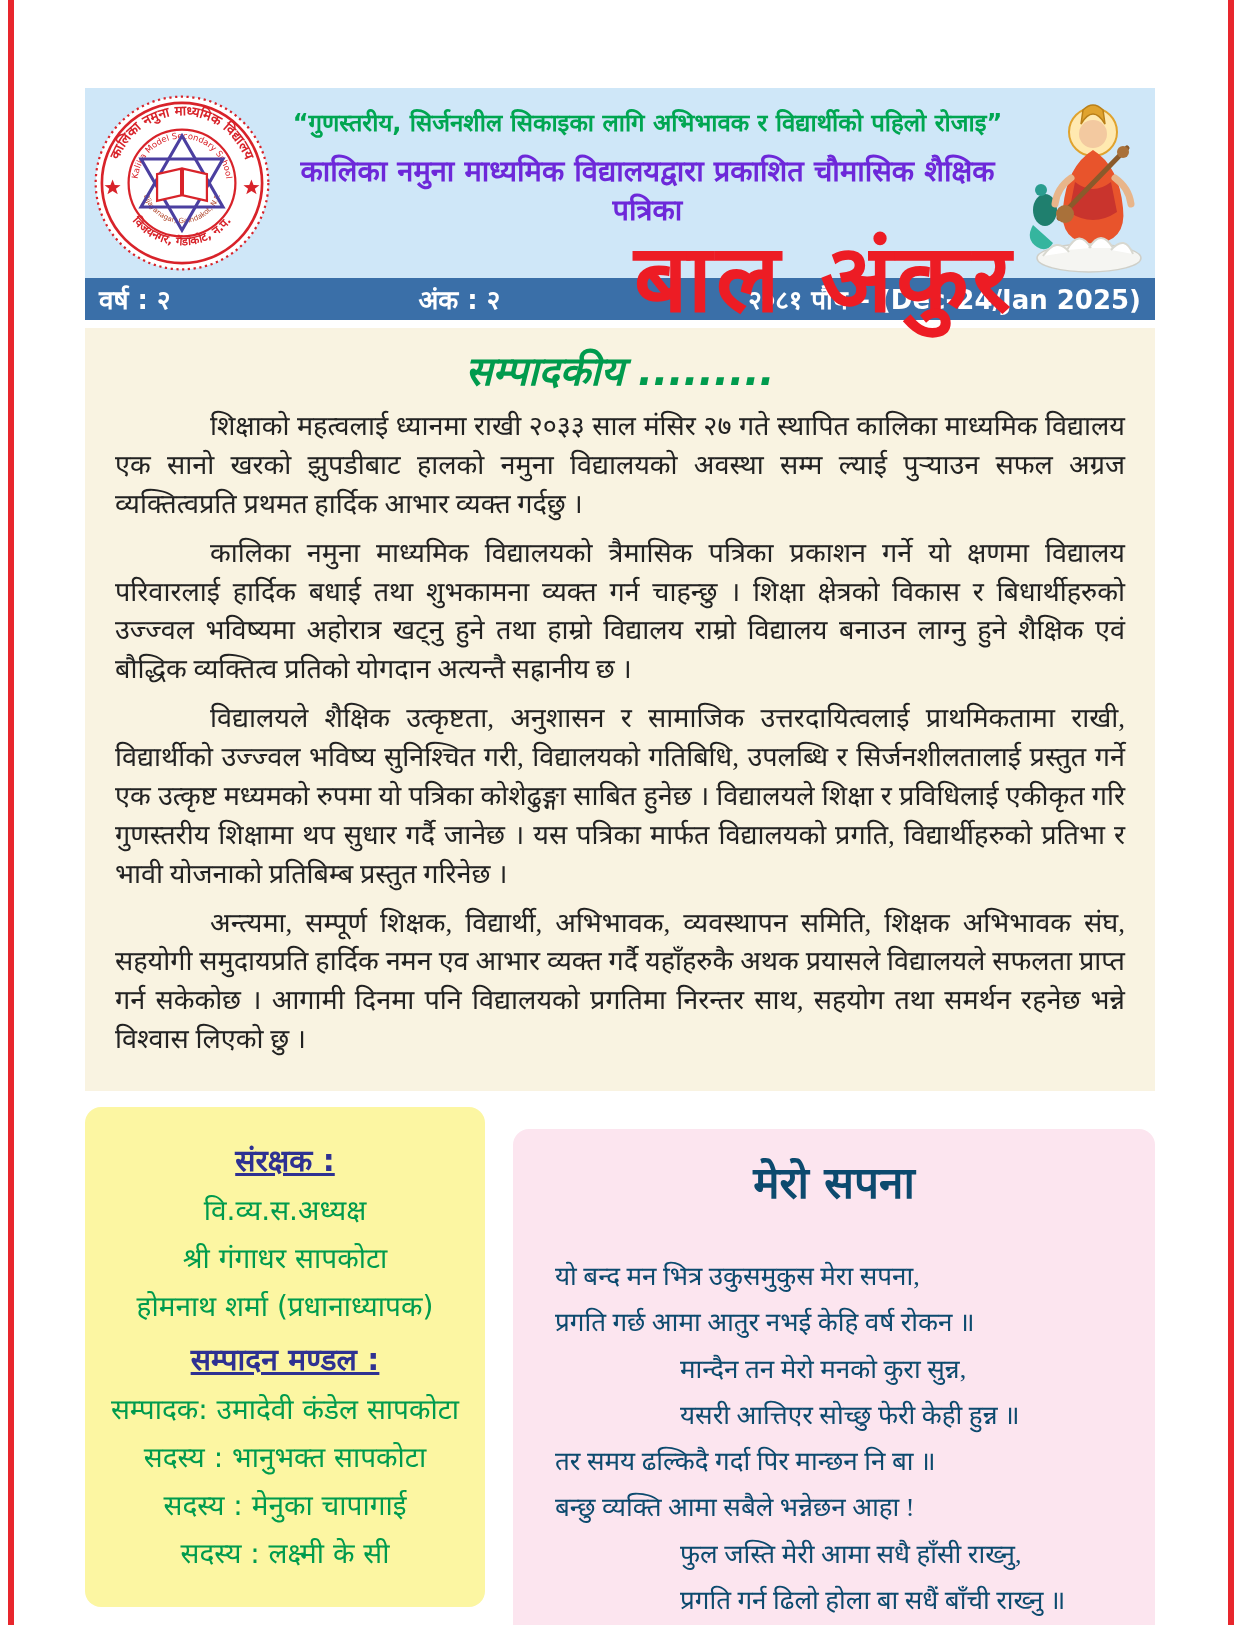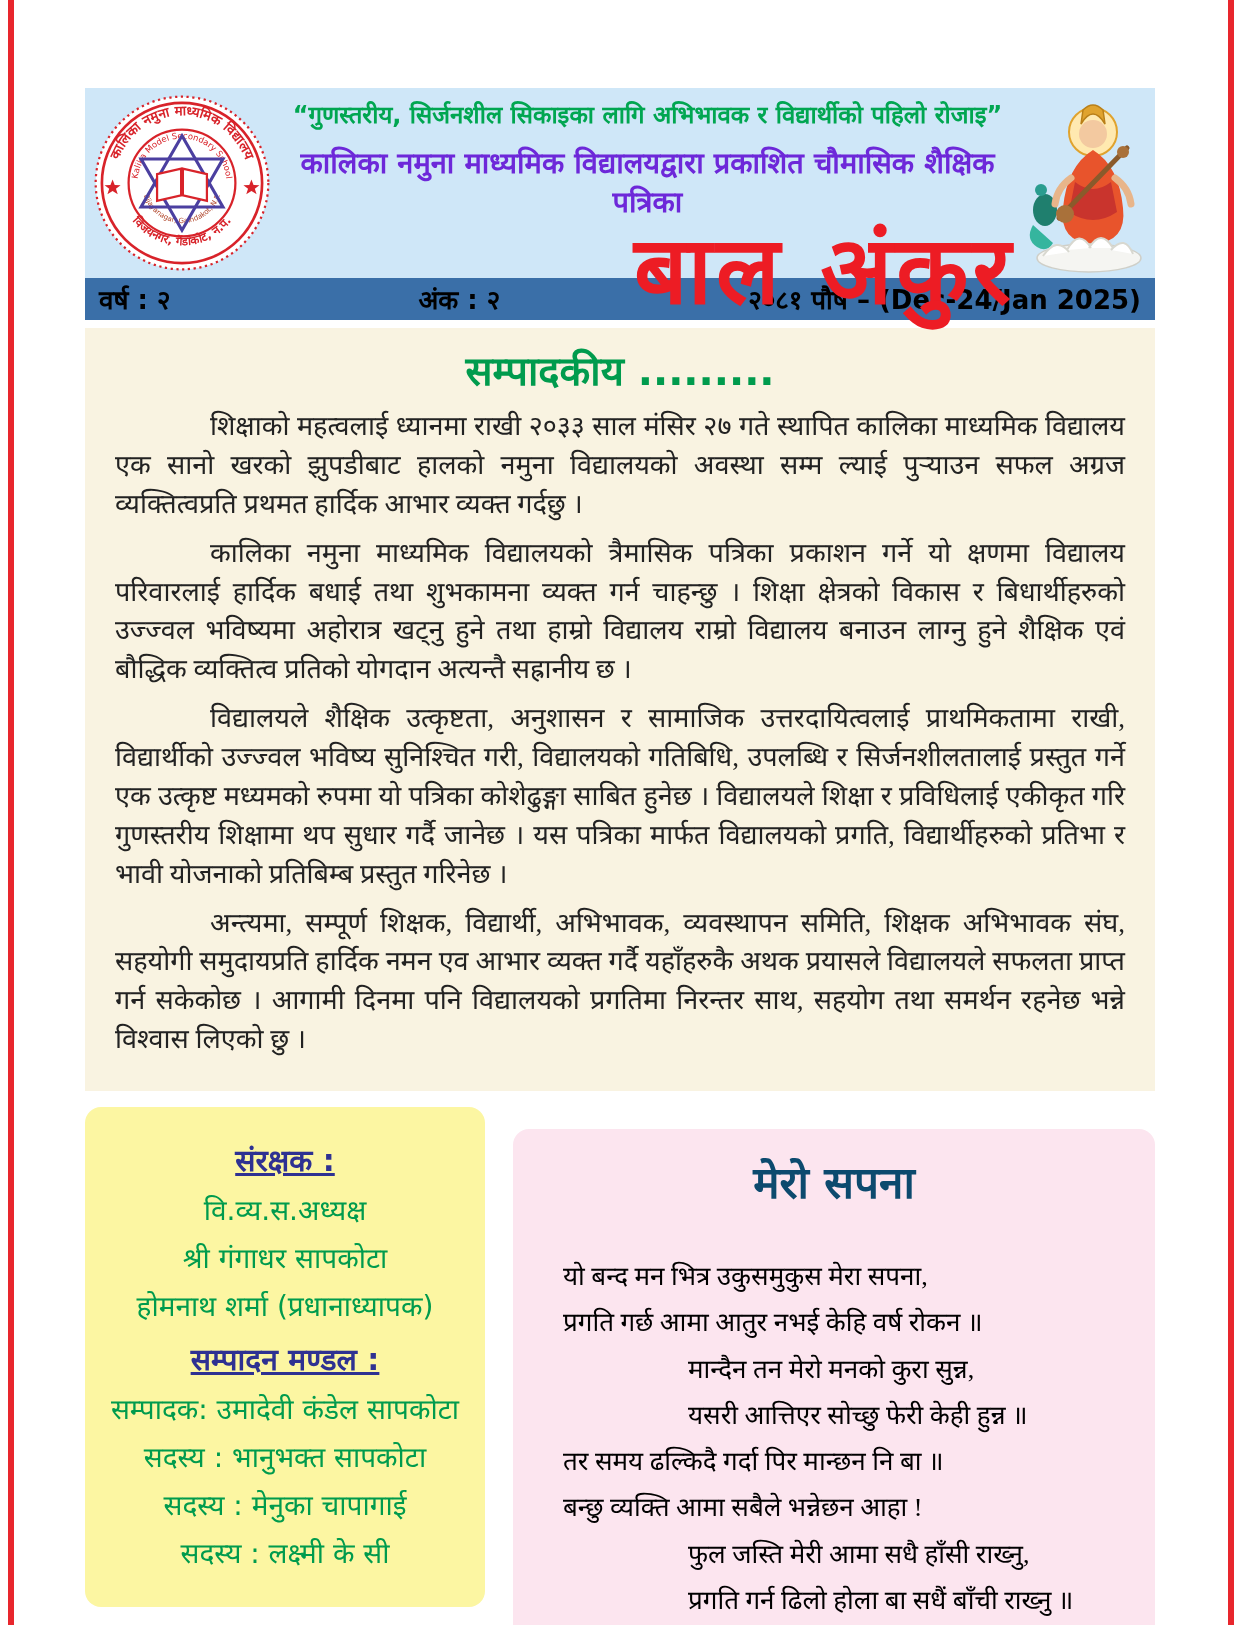--- a/index.html
+++ b/index.html
@@ -16,36 +16,36 @@
 
   .content{position:absolute;left:85px;top:88px;width:1070px;}
 
   
   .header{
     position:relative;background:#cfe7f8;height:190px;
   }
   .logo{position:absolute;left:8px;top:6px;width:178px;height:178px;}
   .deity{position:absolute;right:4px;top:2px;width:128px;height:186px;}
   .header-text{margin:0 140px 0 195px;text-align:center;}
-  .quote{color:#00a651;font-size:24px;font-weight:600;padding-top:13px;line-height:1.2;}
+  .quote{color:#00a651;font-size:24px;font-weight:600;padding-top:21px;line-height:1.2;}
   .subtitle{color:#6d28d9;font-size:29px;font-weight:bold;margin-top:12px;}
   .main-title{color:#ed1c24;font-size:94px;font-weight:900;line-height:1.05;margin-top:2px;
     font-family:"DejaVu Sans","Liberation Sans",sans-serif;letter-spacing:4px;text-align:right;}
 
   
   .issue-bar{
     margin-top:0;background:#3a6fa8;height:42px;
     display:flex;align-items:center;justify-content:space-between;
-    color:#000000;font-size:26px;font-weight:bold;padding:0 14px;
+    color:#ffffff;font-size:26px;font-weight:bold;padding:0 14px;
   }
   .issue-bar span{white-space:nowrap;}
 
   
   .editorial{background:#f9f3e1;margin-top:8px;padding:10px 30px 22px;}
-  .editorial-title{color:#009b4d;font-size:40px;font-weight:bold;text-align:center;margin:4px 0 10px;}
+  .editorial-title{color:#009b4d;font-size:40px;font-weight:bold;text-align:center;margin:4px 0 10px;font-style:italic;}
   .para{
     font-family:"Liberation Serif","DejaVu Serif",serif;
     font-size:27px;line-height:1.44;color:#222222;
     text-align:justify;text-indent:95px;margin:6px 0 10px;
   }
 
   
   .bottom{display:flex;gap:28px;align-items:flex-start;margin-top:16px;}
 
   .committee{
@@ -56,21 +56,21 @@
   .cmt.heading{color:#2e3192;font-weight:bold;font-size:30px;text-decoration:underline;margin:14px 0 8px;}
   .cmt.name{color:#009b4d;}
 
   .poem{
     flex:1;background:#fce5ef;border-radius:16px;margin-top:22px;
     padding:16px 34px 30px;box-sizing:border-box;min-height:632px;
   }
   .poem-title{color:#0c4a6e;font-size:44px;font-weight:bold;text-align:center;margin:6px 0 46px;}
   .poem-line{
     font-family:"Liberation Serif","DejaVu Serif",serif;
-    font-size:26px;color:#000000;line-height:1.55;margin:6px 16px;
+    font-size:26px;color:#0c4a6e;line-height:1.55;margin:6px 8px;
   }
   .poem-line.indent{padding-left:125px;}
 </style>
 </head>
 <body>
 
 <div class="page">
   <div class="edge-line left"></div>
   <div class="edge-line right"></div>
 

